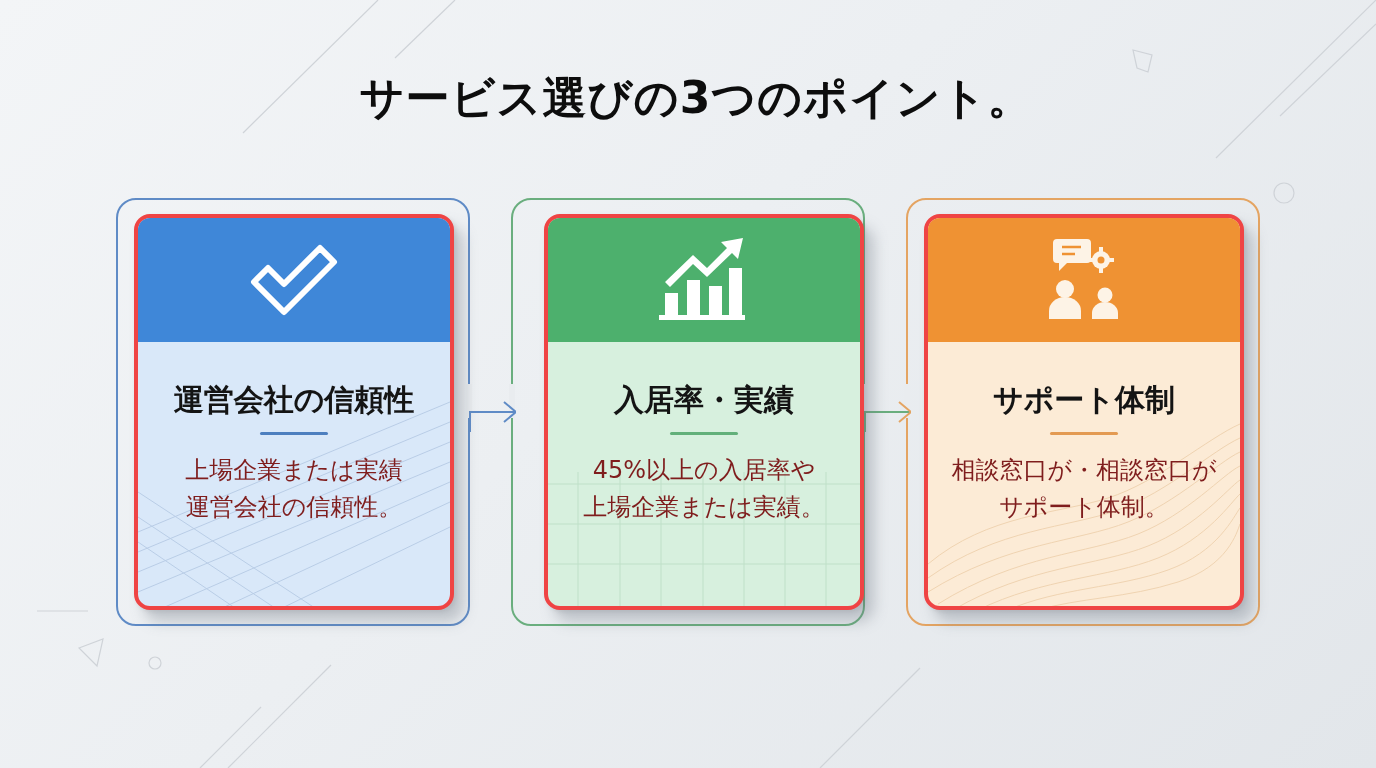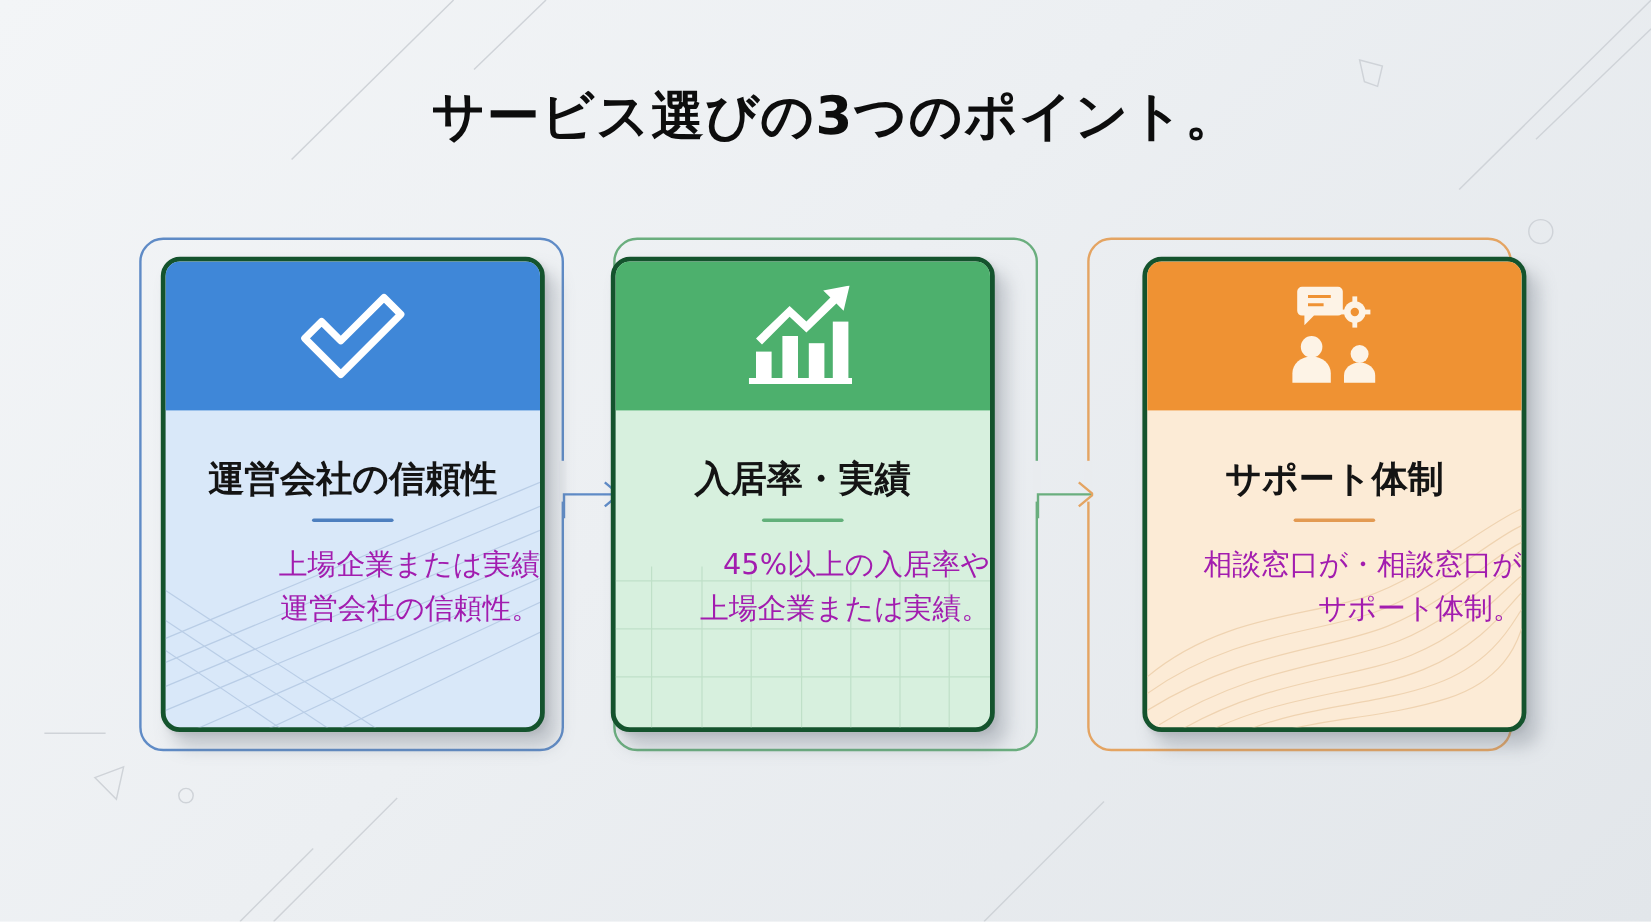--- a/index.html
+++ b/index.html
@@ -23,47 +23,47 @@
     }
     .frame.blue { left: 116px; border-color: #5f8bc6; }
     .frame.green { left: 511px; border-color: #6aae7e; }
     .frame.orange { left: 906px; border-color: #e4a462; }
     .frame-gap {
       position: absolute; right: -4px; top: 200px; width: 6px; height: 36px;
       background: #e9ecef;
     }
     .card {
       position: absolute; top: 214px; width: 320px; height: 396px;
-      border-radius: 16px; border: 4px solid #14532d; overflow: hidden;
+      border-radius: 16px; border: 4px solid #ef4444; overflow: hidden;
       box-shadow: 10px 12px 14px rgba(110,118,130,0.35), 2px 2px 4px rgba(0,0,0,0.08);
     }
     .card.blue { left: 134px; background: #d9e8f9; }
-    .card.green { left: 509px; background: #d7f0de; }
-    .card.orange { left: 952px; background: #fcebd6; }
+    .card.green { left: 544px; background: #d7f0de; }
+    .card.orange { left: 924px; background: #fcebd6; }
     .card-head {
       height: 124px; display: flex; align-items: center; justify-content: center;
     }
     .card.blue .card-head { background: #3f87d8; }
     .card.green .card-head { background: #4db06d; }
     .card.orange .card-head { background: #ef9233; }
     .card-body { position: relative; height: 268px; }
     .card-texture { position: absolute; left: 0; top: 0; width: 312px; height: 268px; }
     .card-title {
       position: absolute; left: 0; top: 38px; width: 100%; text-align: center;
       font-size: 30px; font-weight: 700; color: #141414; line-height: 40px;
     }
     .card-divider {
       position: absolute; left: 122px; top: 90px; width: 68px; height: 3px; border-radius: 2px;
     }
     .card.blue .card-divider { background: #4d7fbf; }
     .card.green .card-divider { background: #62b07a; }
     .card.orange .card-divider { background: #e39a52; }
     .card-desc {
-      position: absolute; left: 0; top: 110px; width: 100%; text-align: right;
-      font-size: 24px; line-height: 37px; color: #a21caf;
+      position: absolute; left: 0; top: 110px; width: 100%; text-align: center;
+      font-size: 24px; line-height: 37px; color: #7f1d1d;
     }
     .card-desc span { display: block; }
     .arrow { position: absolute; top: 392px; width: 60px; height: 40px; }
   </style>
 </head>
 <body>
 
 <svg class="bg-deco" viewBox="0 0 1376 768">
   <g stroke="#cfd3d8" stroke-width="1.2" fill="none">
     <line x1="243" y1="133" x2="378" y2="0"></line>

